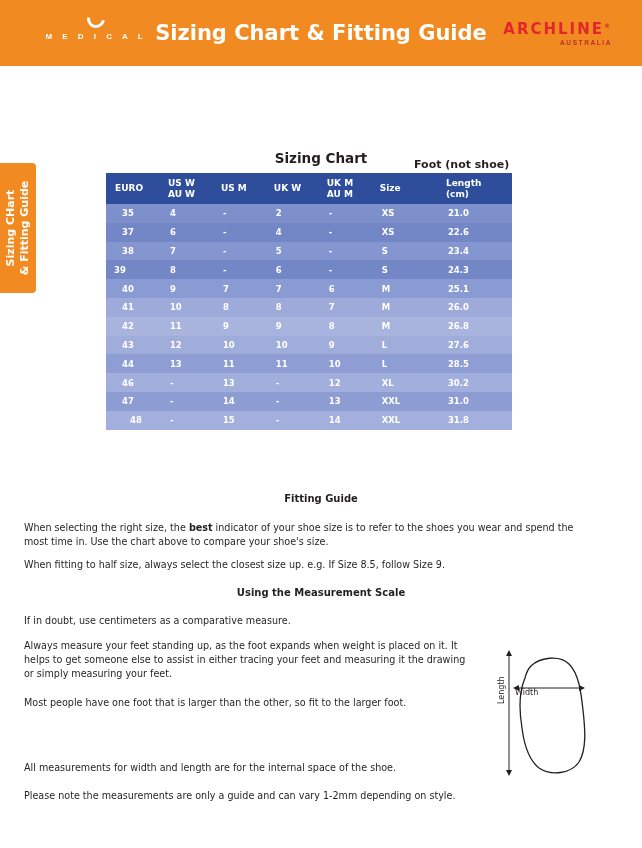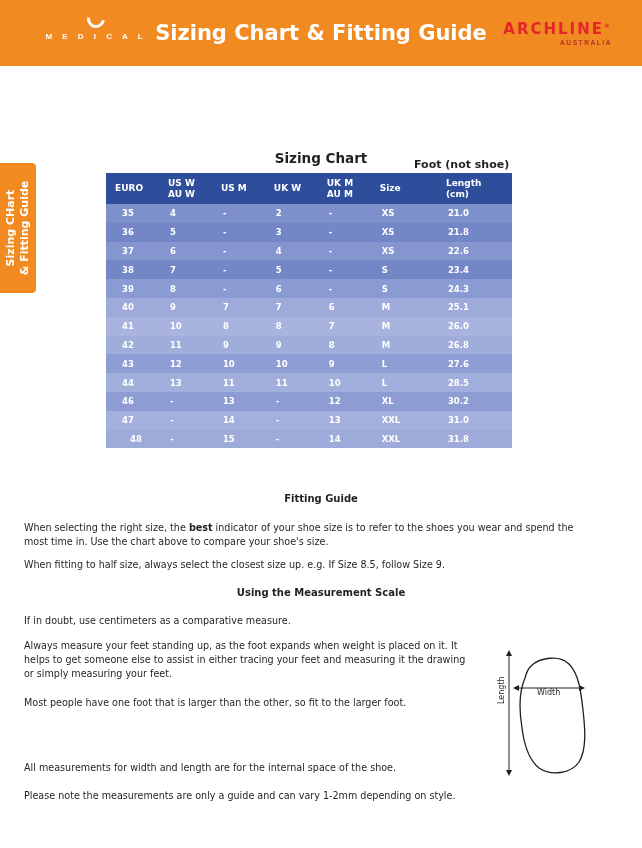--- a/index.html
+++ b/index.html
@@ -219,21 +219,21 @@
   .foot-diagram .label-length {
     position: absolute;
     left: 2px; top: 56px;
     transform: rotate(-90deg);
     transform-origin: left top;
     font-size: 8px;
     font-family: "DejaVu Sans", sans-serif;
   }
   .foot-diagram .label-width {
     position: absolute;
-    left: 42px; top: 40px;
+    left: 20px; top: 40px;
     font-size: 8px;
     font-family: "DejaVu Sans", sans-serif;
     text-align: center;
   }
 </style>
 </head>
 <body>
 
 <div class="header">
   <div class="brand-left">
@@ -296,48 +296,39 @@
       <tr>
         <td class="c0" style="width: 48px;">35</td>
         <td class="c1" style="width: 48px;">4</td>
         <td class="c2" style="width: 48px;">-</td>
         <td class="c3" style="width: 48px;">2</td>
         <td class="c4" style="width: 48px;">-</td>
         <td class="c5" style="width: 60px;">XS</td>
         <td class="c6" style="width: 68px;">21.0</td>
       </tr>
       <tr>
-        <td class="c0" style="width: 48px;">36</td>
-        <td class="c1" style="width: 48px;">5</td>
-        <td class="c2" style="width: 48px;">-</td>
-        <td class="c3" style="width: 48px;">3</td>
-        <td class="c4" style="width: 48px;">-</td>
-        <td class="c5" style="width: 60px;">XS</td>
-        <td class="c6" style="width: 68px;">21.8</td>
-      </tr>
-      <tr>
         <td class="c0" style="width: 48px;">37</td>
         <td class="c1" style="width: 48px;">6</td>
         <td class="c2" style="width: 48px;">-</td>
         <td class="c3" style="width: 48px;">4</td>
         <td class="c4" style="width: 48px;">-</td>
         <td class="c5" style="width: 60px;">XS</td>
         <td class="c6" style="width: 68px;">22.6</td>
       </tr>
       <tr>
         <td class="c0" style="width: 48px;">38</td>
         <td class="c1" style="width: 48px;">7</td>
         <td class="c2" style="width: 48px;">-</td>
         <td class="c3" style="width: 48px;">5</td>
         <td class="c4" style="width: 48px;">-</td>
         <td class="c5" style="width: 60px;">S</td>
         <td class="c6" style="width: 68px;">23.4</td>
       </tr>
       <tr>
-        <td class="c0" style="width: 48px;">39</td>
+        <td class="c0" style="width: 48px; padding-left: 8px;">39</td>
         <td class="c1" style="width: 48px;">8</td>
         <td class="c2" style="width: 48px;">-</td>
         <td class="c3" style="width: 48px;">6</td>
         <td class="c4" style="width: 48px;">-</td>
         <td class="c5" style="width: 60px;">S</td>
         <td class="c6" style="width: 68px;">24.3</td>
       </tr>
       <tr>
         <td class="c0" style="width: 48px;">40</td>
         <td class="c1" style="width: 48px;">9</td>

